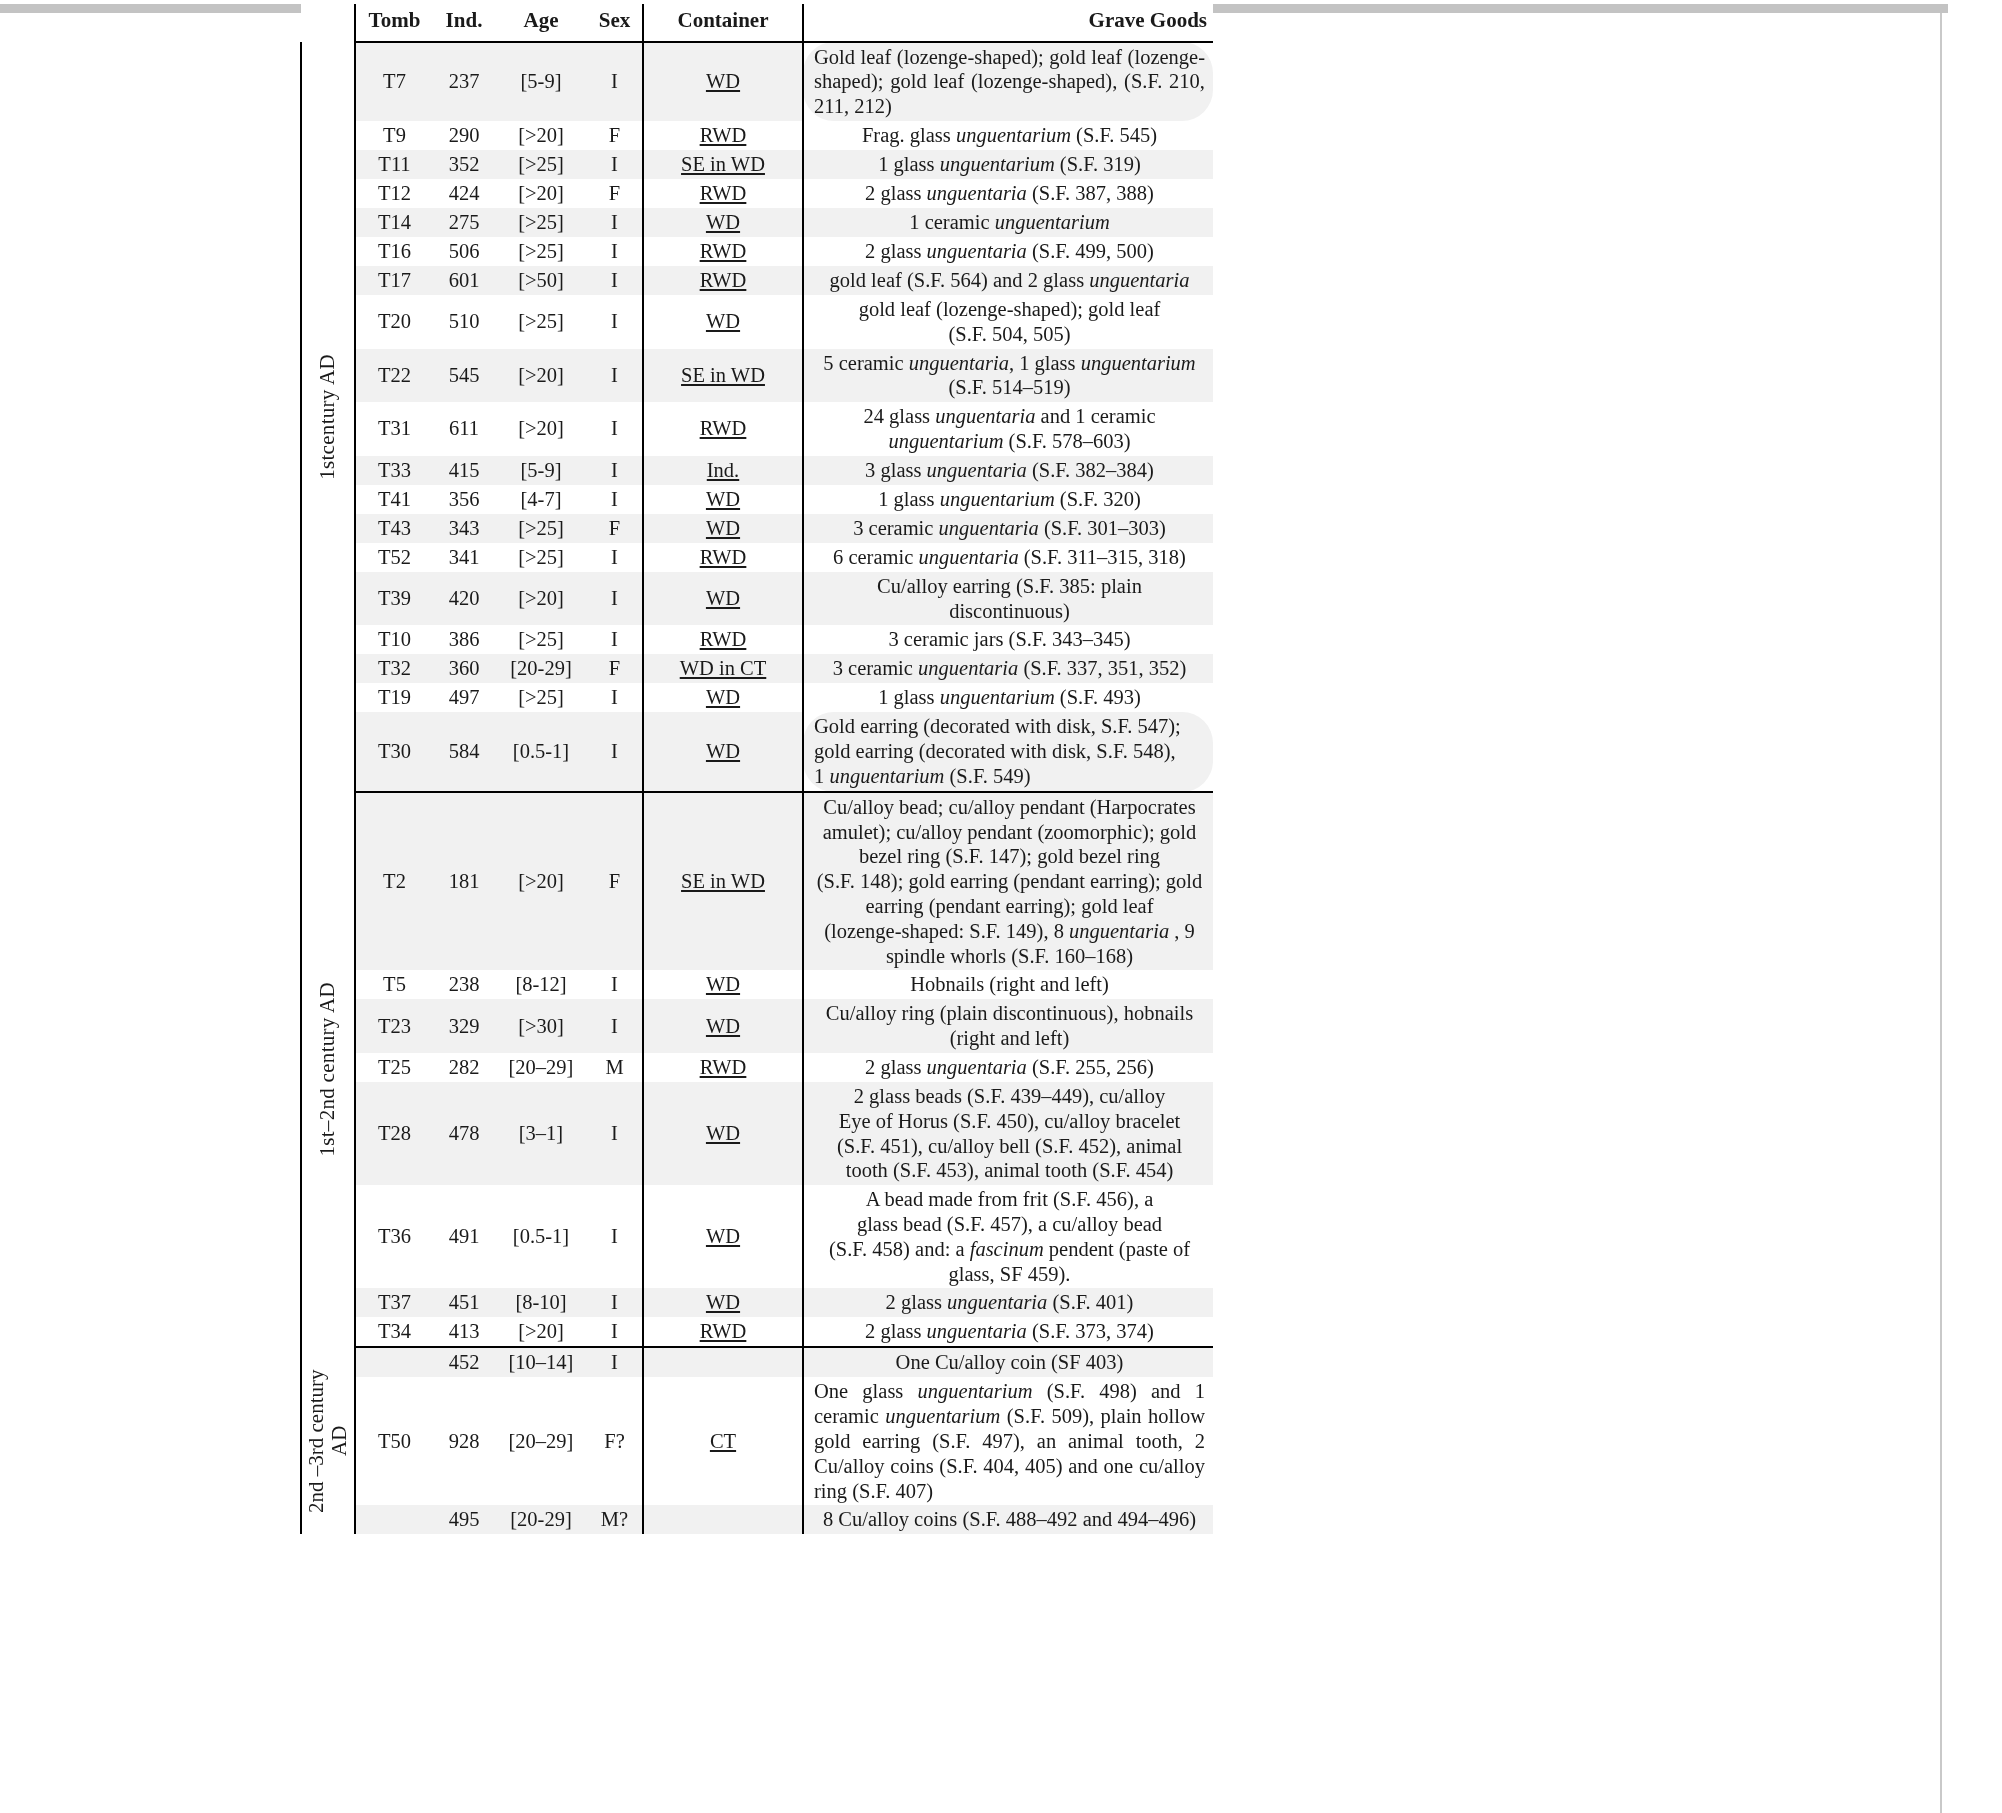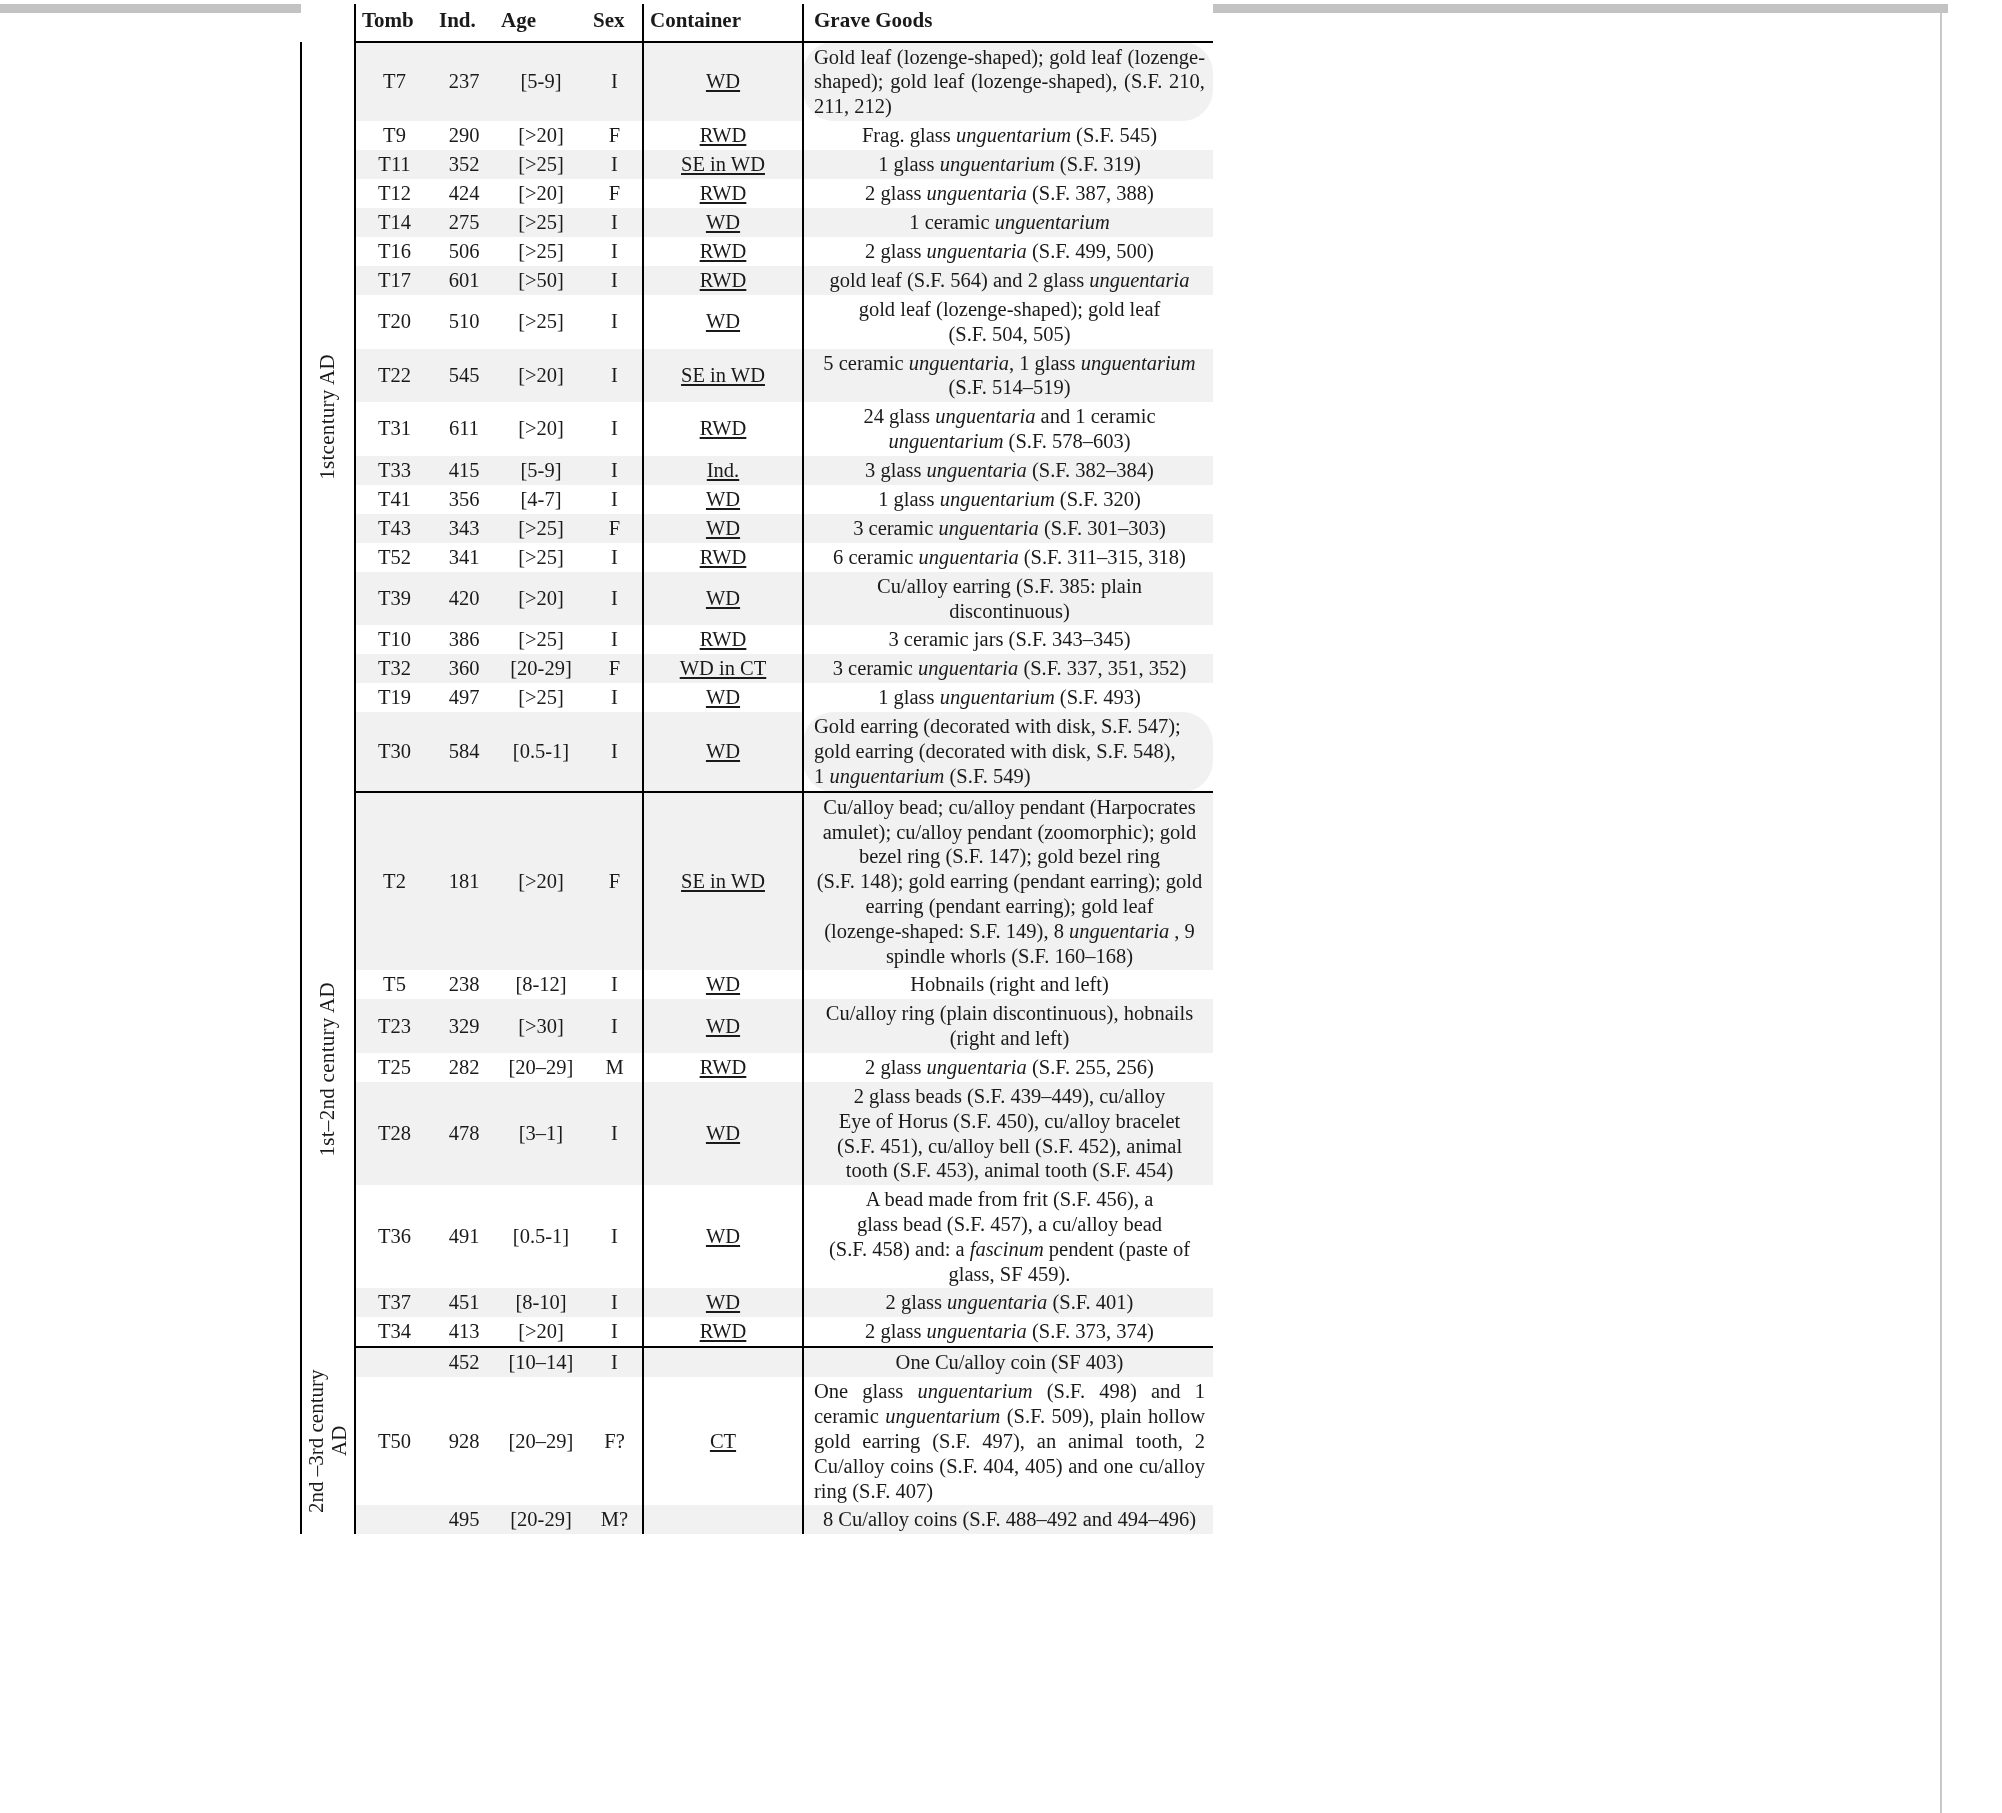--- a/index.html
+++ b/index.html
@@ -53,30 +53,30 @@
   table.grave col.c-age       { width: 92px; }
   table.grave col.c-sex       { width: 56px; }
   table.grave col.c-container { width: 160px; }
   table.grave col.c-goods     { width: 410px; }
 
   
   thead th {
     font-weight: bold;
     font-size: 21px;
     padding: 4px 6px 7px 6px;
-    text-align: left;
+    text-align: center;
     vertical-align: middle;
     border-bottom: 2.5px solid #000;
     background: #fff;
     white-space: nowrap;
   }
   thead th.h-period { border-bottom: none; border-right: none; }
   thead th.h-tomb   { border-left: 2.2px solid #000; }
   thead th.h-container { border-left: 2.2px solid #000; }
-  thead th.h-goods  { border-left: 2.2px solid #000; text-align: left; padding-left: 10px; }
+  thead th.h-goods  { border-left: 2.2px solid #000; text-align: right; padding-left: 10px; }
 
   
   tbody td {
     padding: 2px 6px;
     text-align: center;
     vertical-align: middle;
     font-size: 20.5px;
     border: none;
   }
   tbody td.cell-tomb      { border-left: 2.2px solid #000; }

